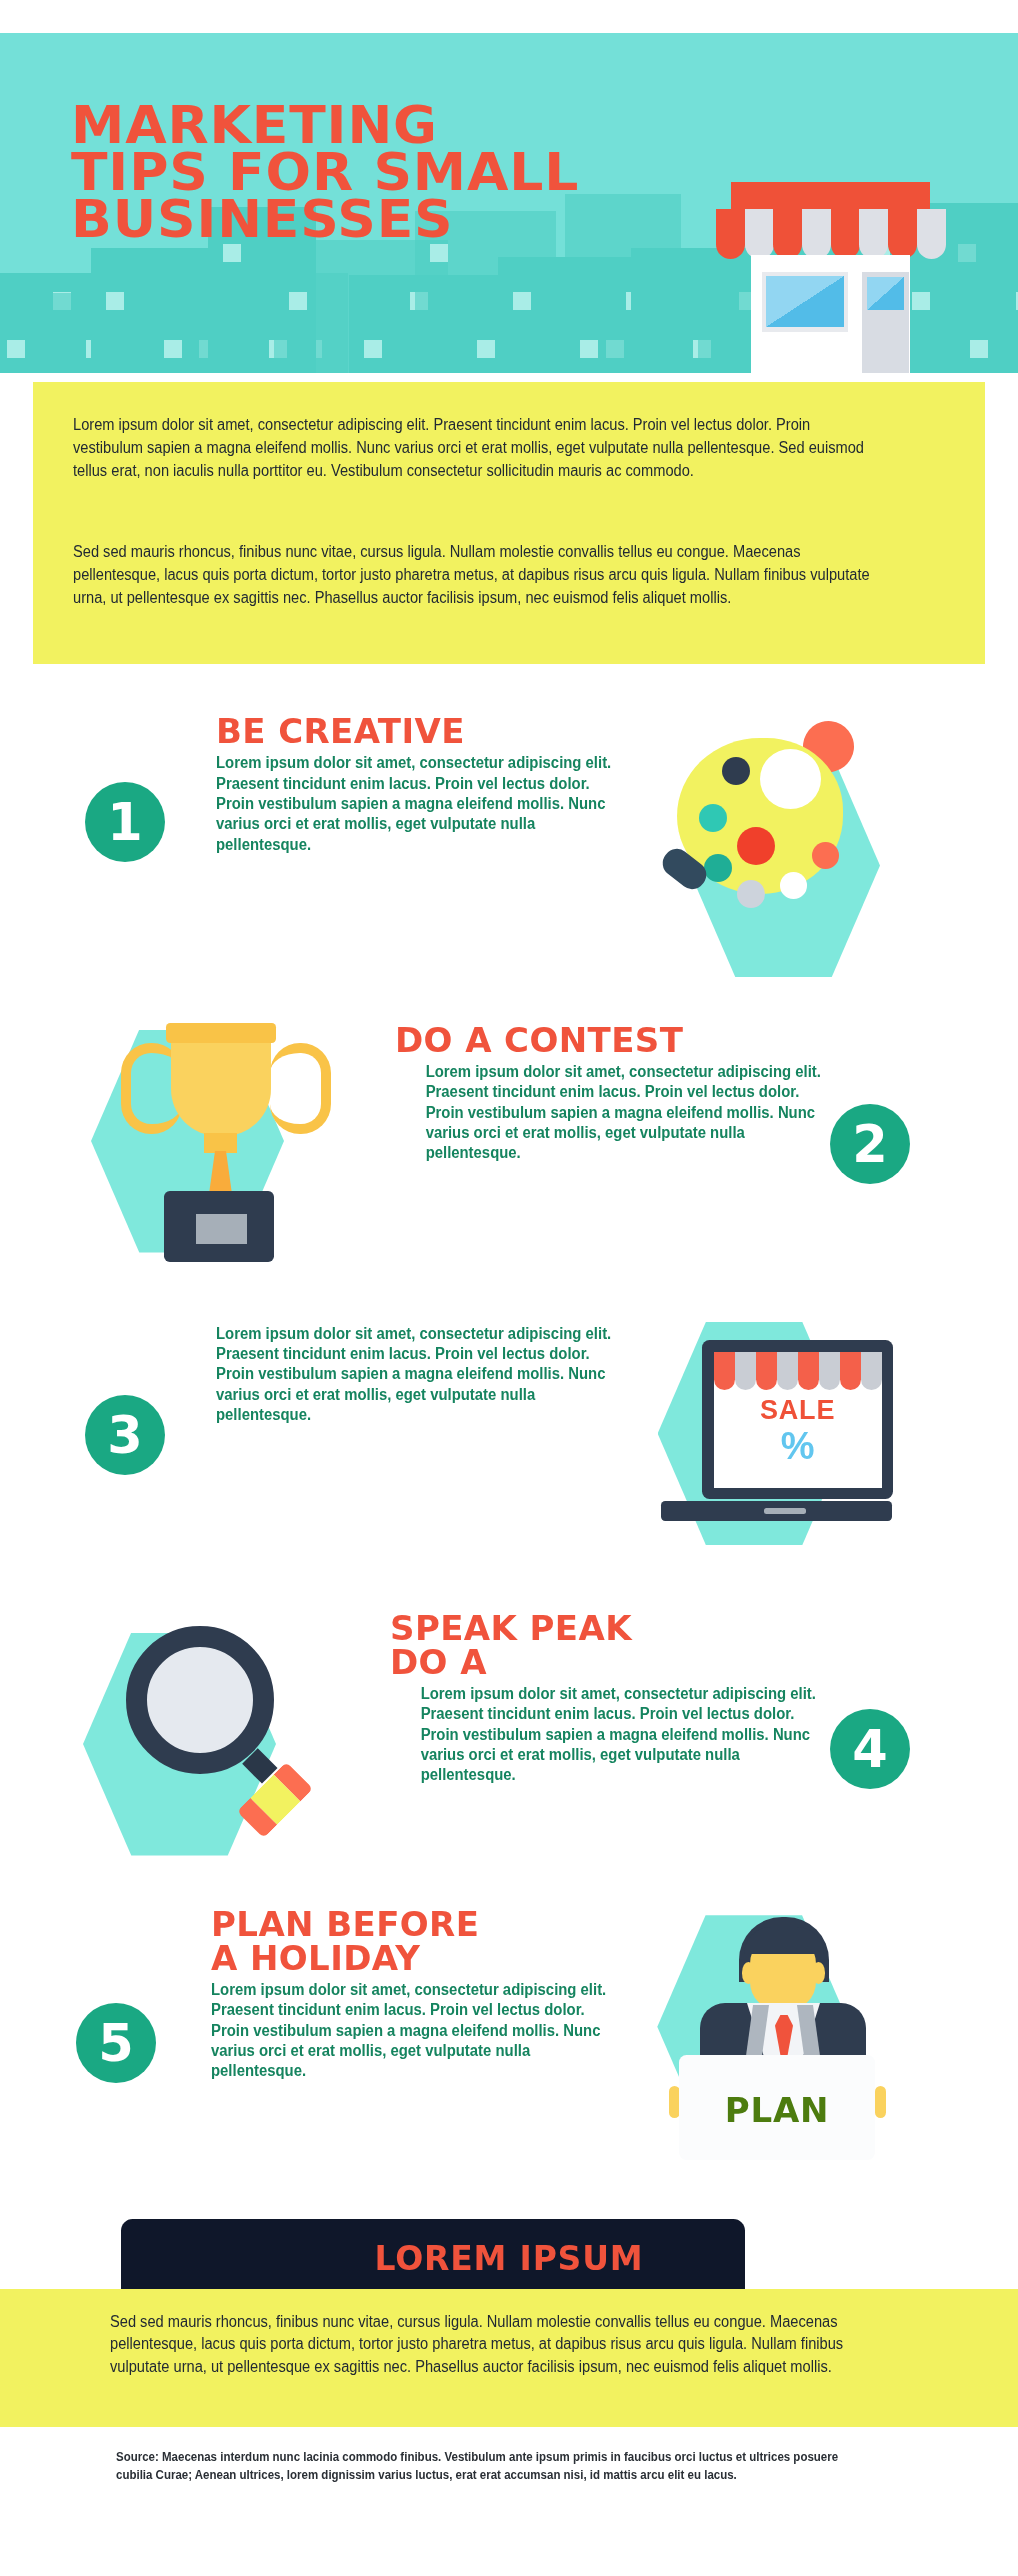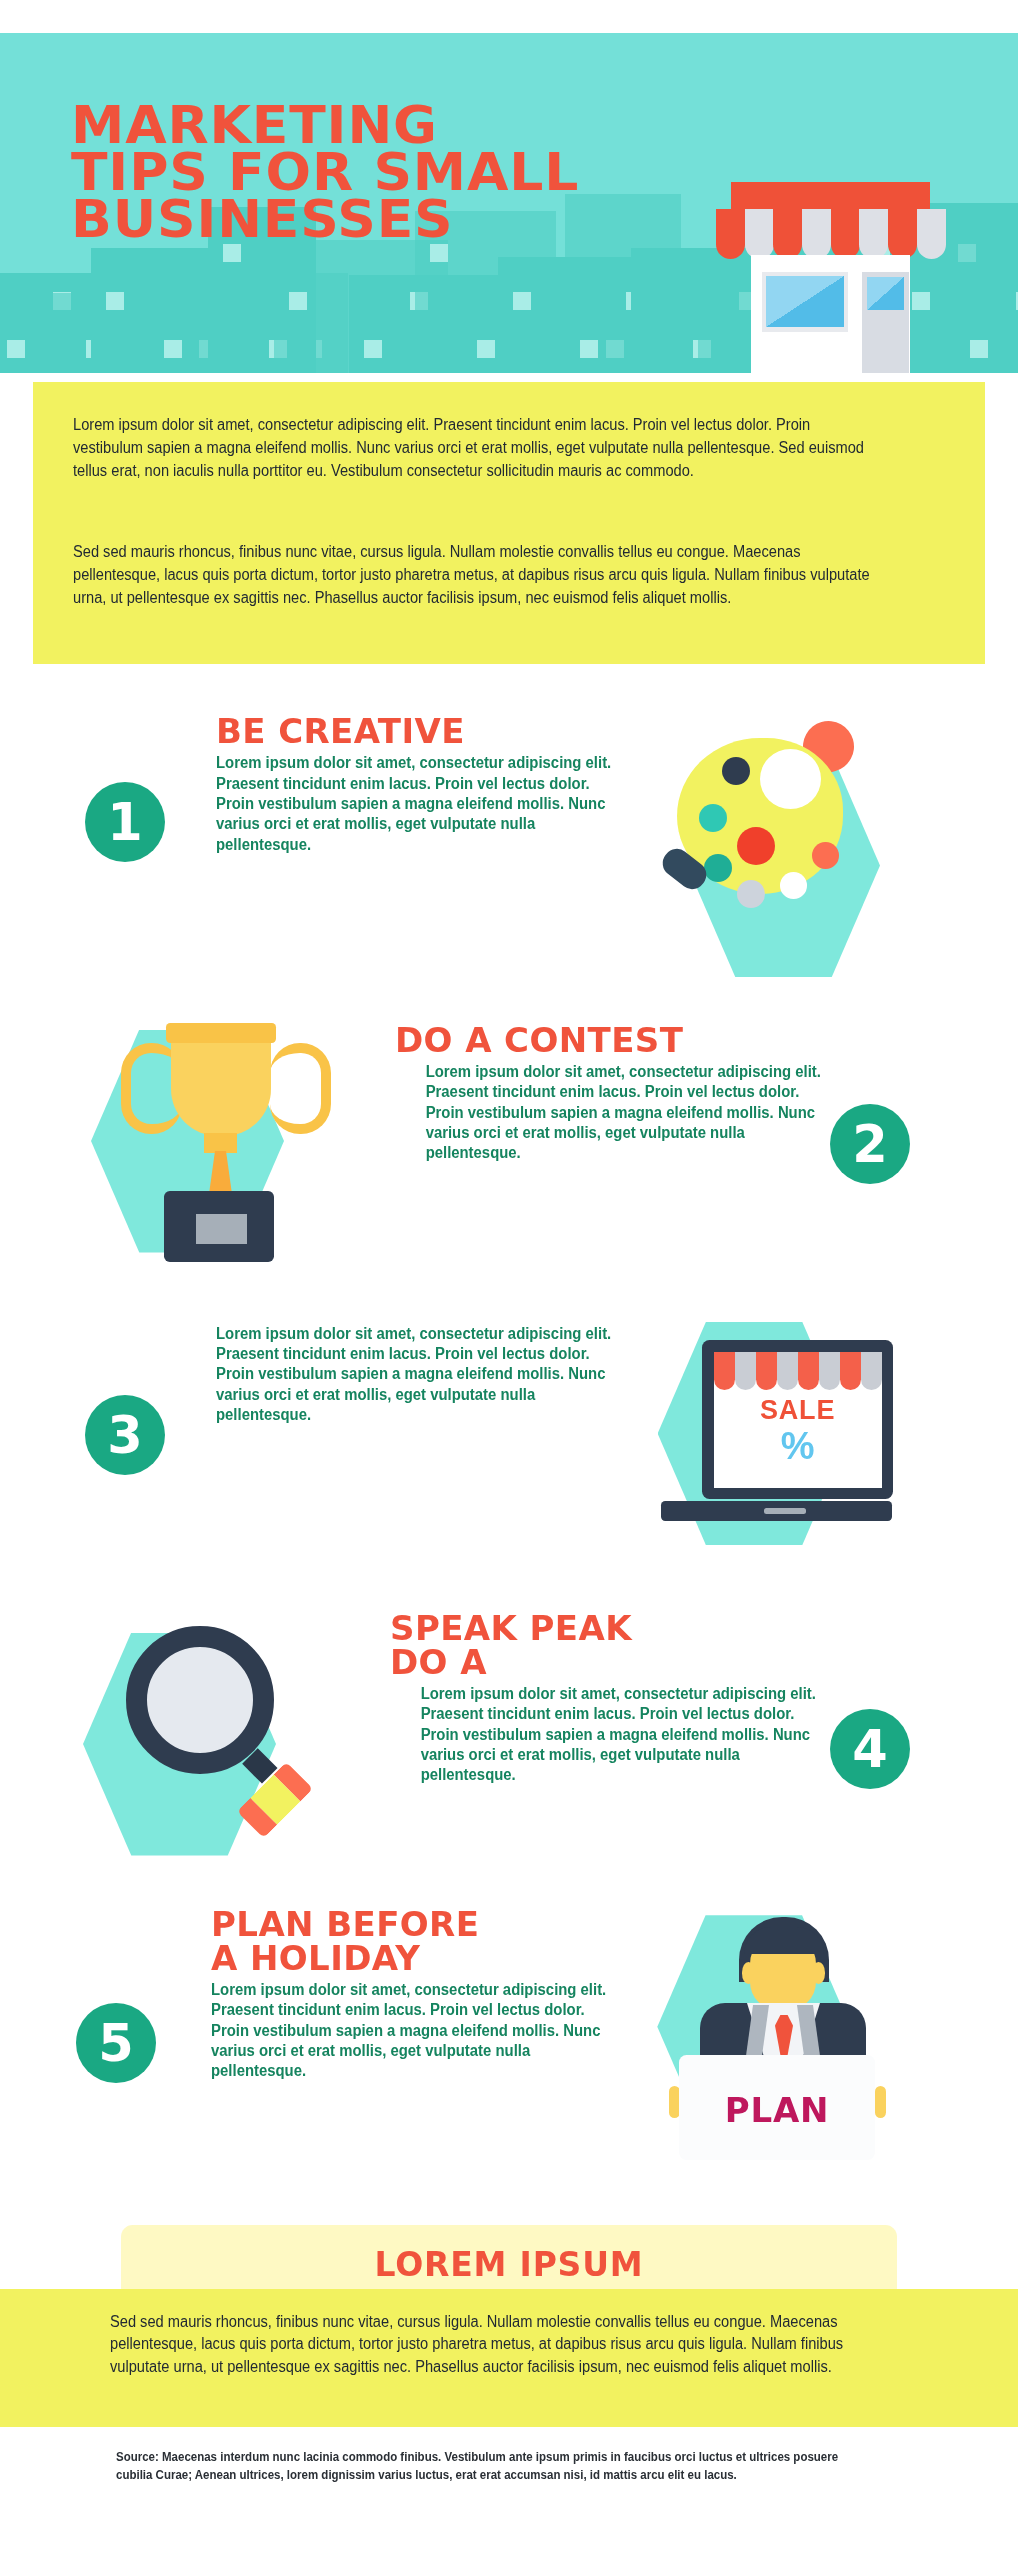--- a/index.html
+++ b/index.html
@@ -103,27 +103,27 @@
   .bm-fr{position:absolute;left:95px;top:25px;width:80px;height:26.6px;background:#2F3C4F;border-radius:40px 40px 0 0;}
   .bm-suit{position:absolute;left:51px;top:101px;width:166px;height:60px;background:#2F3C4F;border-radius:25px 25px 0 0;}
   .bm-shirt{position:absolute;left:98px;top:101px;width:73px;height:60px;background:#F2F4F7;
             clip-path:polygon(0 0,100% 0,74% 100%,26% 100%);}
   .bm-lapel{position:absolute;top:103px;width:40px;height:58px;background:#AEB6BF;}
   .bm-lapel.l{left:80px;clip-path:polygon(60% 0,100% 0,80% 100%,40% 100%);}
   .bm-lapel.r{left:148px;clip-path:polygon(0 0,40% 0,60% 100%,20% 100%);}
   .bm-tie{position:absolute;left:126px;top:113px;width:18px;height:48px;background:#F0533C;
           clip-path:polygon(30% 0,70% 0,100% 22%,62% 100%,38% 100%,0 22%);}
   .sign{position:absolute;left:30px;top:153px;width:196px;height:105px;background:#FBFCFD;border-radius:7.5px;}
-  .sign span{position:absolute;left:0;top:35px;width:196px;text-align:center;color:#be185d;
+  .sign span{position:absolute;left:0;top:35px;width:196px;text-align:center;color:#4d7c0f;
              font-family:"DejaVu Sans",sans-serif;font-weight:bold;font-size:34px;letter-spacing:0.8px;}
   .fing{position:absolute;width:10.8px;height:32px;background:#FAD25E;border-radius:5.8px;top:184px;}
   .fing.l{left:20px;} .fing.r{left:226px;}
 
   
-  .ftab{position:absolute;left:121px;top:2219px;width:776px;height:73px;background:#fef9c3;border-radius:11.6px 11.6px 0 0;margin-top:6px;}
+  .ftab{position:absolute;left:121px;top:2219px;width:624px;height:73px;background:#0f172a;border-radius:11.6px 11.6px 0 0;}
   .ftab span{position:absolute;left:0;top:20px;width:776px;text-align:center;color:#F0533C;
              font-family:"DejaVu Sans",sans-serif;font-weight:bold;font-size:33px;letter-spacing:0.8px;}
   .fbox{position:absolute;left:0;top:2289px;width:1018px;height:138px;background:#F2F260;}
   .fbox p{position:absolute;left:110px;top:21.6px;width:814px;margin:0;color:#222a33;
           font-family:"Liberation Sans",sans-serif;font-size:16px;line-height:1.43;
           transform:scaleX(0.915);transform-origin:left top;}
   .src{position:absolute;left:116px;top:2448px;width:822px;margin:0;color:#2a2f35;
        font-family:"Liberation Sans",sans-serif;font-size:12.5px;line-height:1.45;font-weight:bold;
        transform:scaleX(0.92);transform-origin:left top;}
 </style>

